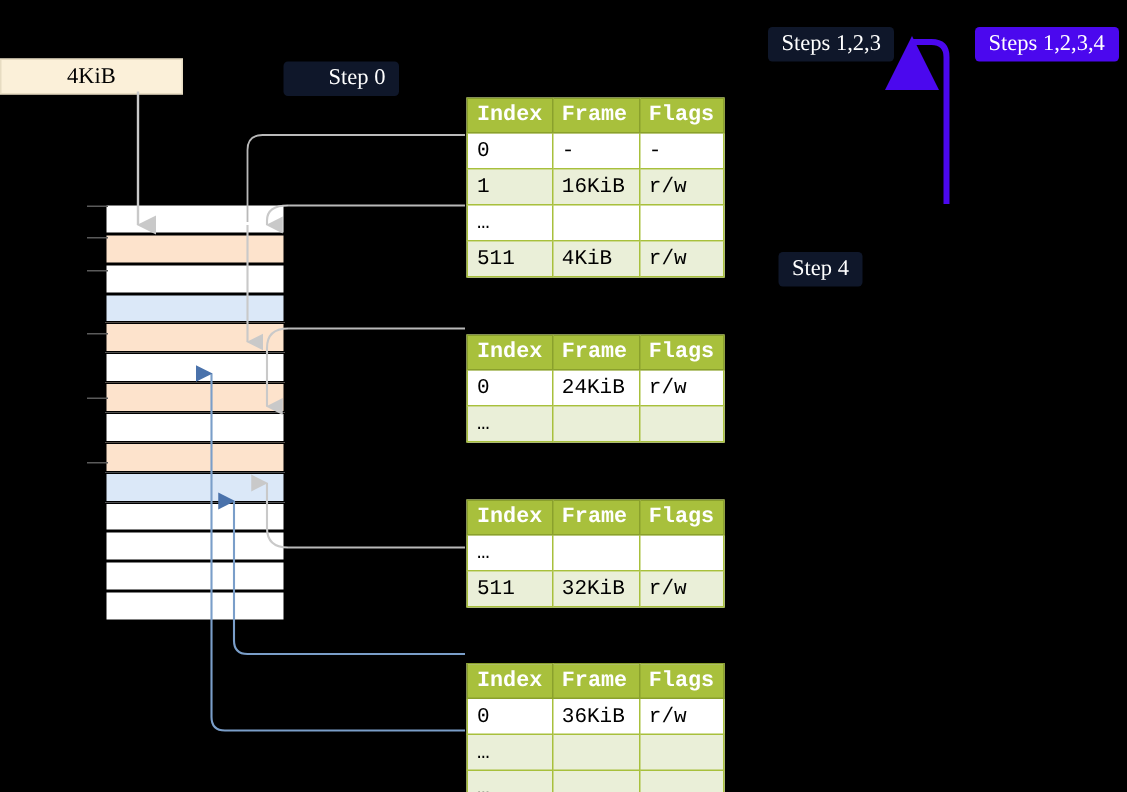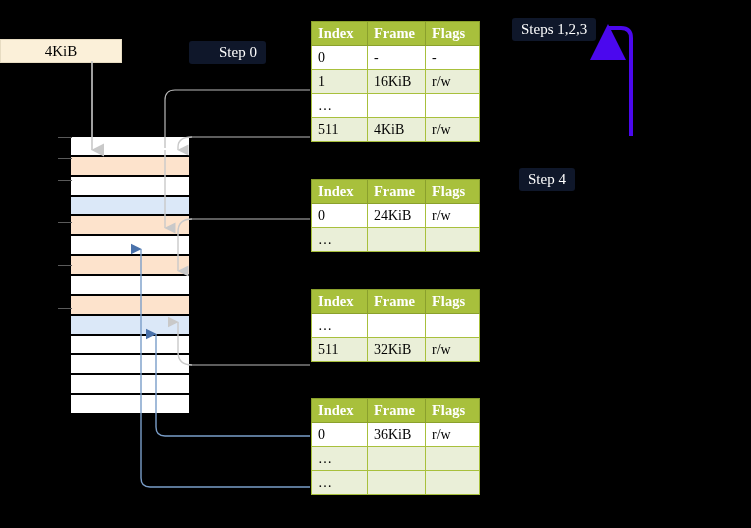--- a/index.html
+++ b/index.html
@@ -51,23 +51,24 @@
   .mem-row.blue{background:#dbe8f8;}
 
   
   .tick{position:absolute;left:58px;width:14px;height:1px;background:#5a5a5a;}
 
   
   table.pt{
     position:absolute;
     border-collapse:collapse;
     background:#ffffff;
-    font-family:Liberation Serif, serif;
+    font-family:Liberation Mono, monospace;
     font-size:14px;
     table-layout:fixed;
+    margin-top:44px;
   }
   table.pt th{
     background:#a8c03c;
     color:#ffffff;
     font-weight:bold;
     font-size:14.5px;
     text-align:left;
     padding:3px 6px;
     border:1px solid #8aa02c;
     white-space:nowrap;
@@ -104,20 +105,23 @@
   </div>
 
   <div class="badge badge-red" style="left:519px;top:168px;">
     <span>Step 4</span>
   </div>
 
   <div class="badge badge-red" style="left:512px;top:18px;">
     <span>Steps 1,2,3</span>
   </div>
 
+  <div class="badge badge-blue" style="left:650px;top:18px;">
+    <span>Steps 1,2,3,4</span>
+  </div>
 
   <div class="mem-col" id="memcol">
       <div class="mem-row" style="top: 0px; height: 19.8571px;"></div>
       <div class="mem-row orange" style="top: 19.8571px; height: 19.8571px;"></div>
       <div class="mem-row" style="top: 39.7143px; height: 19.8571px;"></div>
       <div class="mem-row blue" style="top: 59.5714px; height: 19.8571px;"></div>
       <div class="mem-row orange" style="top: 79.4286px; height: 19.8571px;"></div>
       <div class="mem-row" style="top: 99.2857px; height: 19.8571px;"></div>
       <div class="mem-row orange" style="top: 119.143px; height: 19.8571px;"></div>
       <div class="mem-row" style="top: 139px; height: 19.8571px;"></div>

